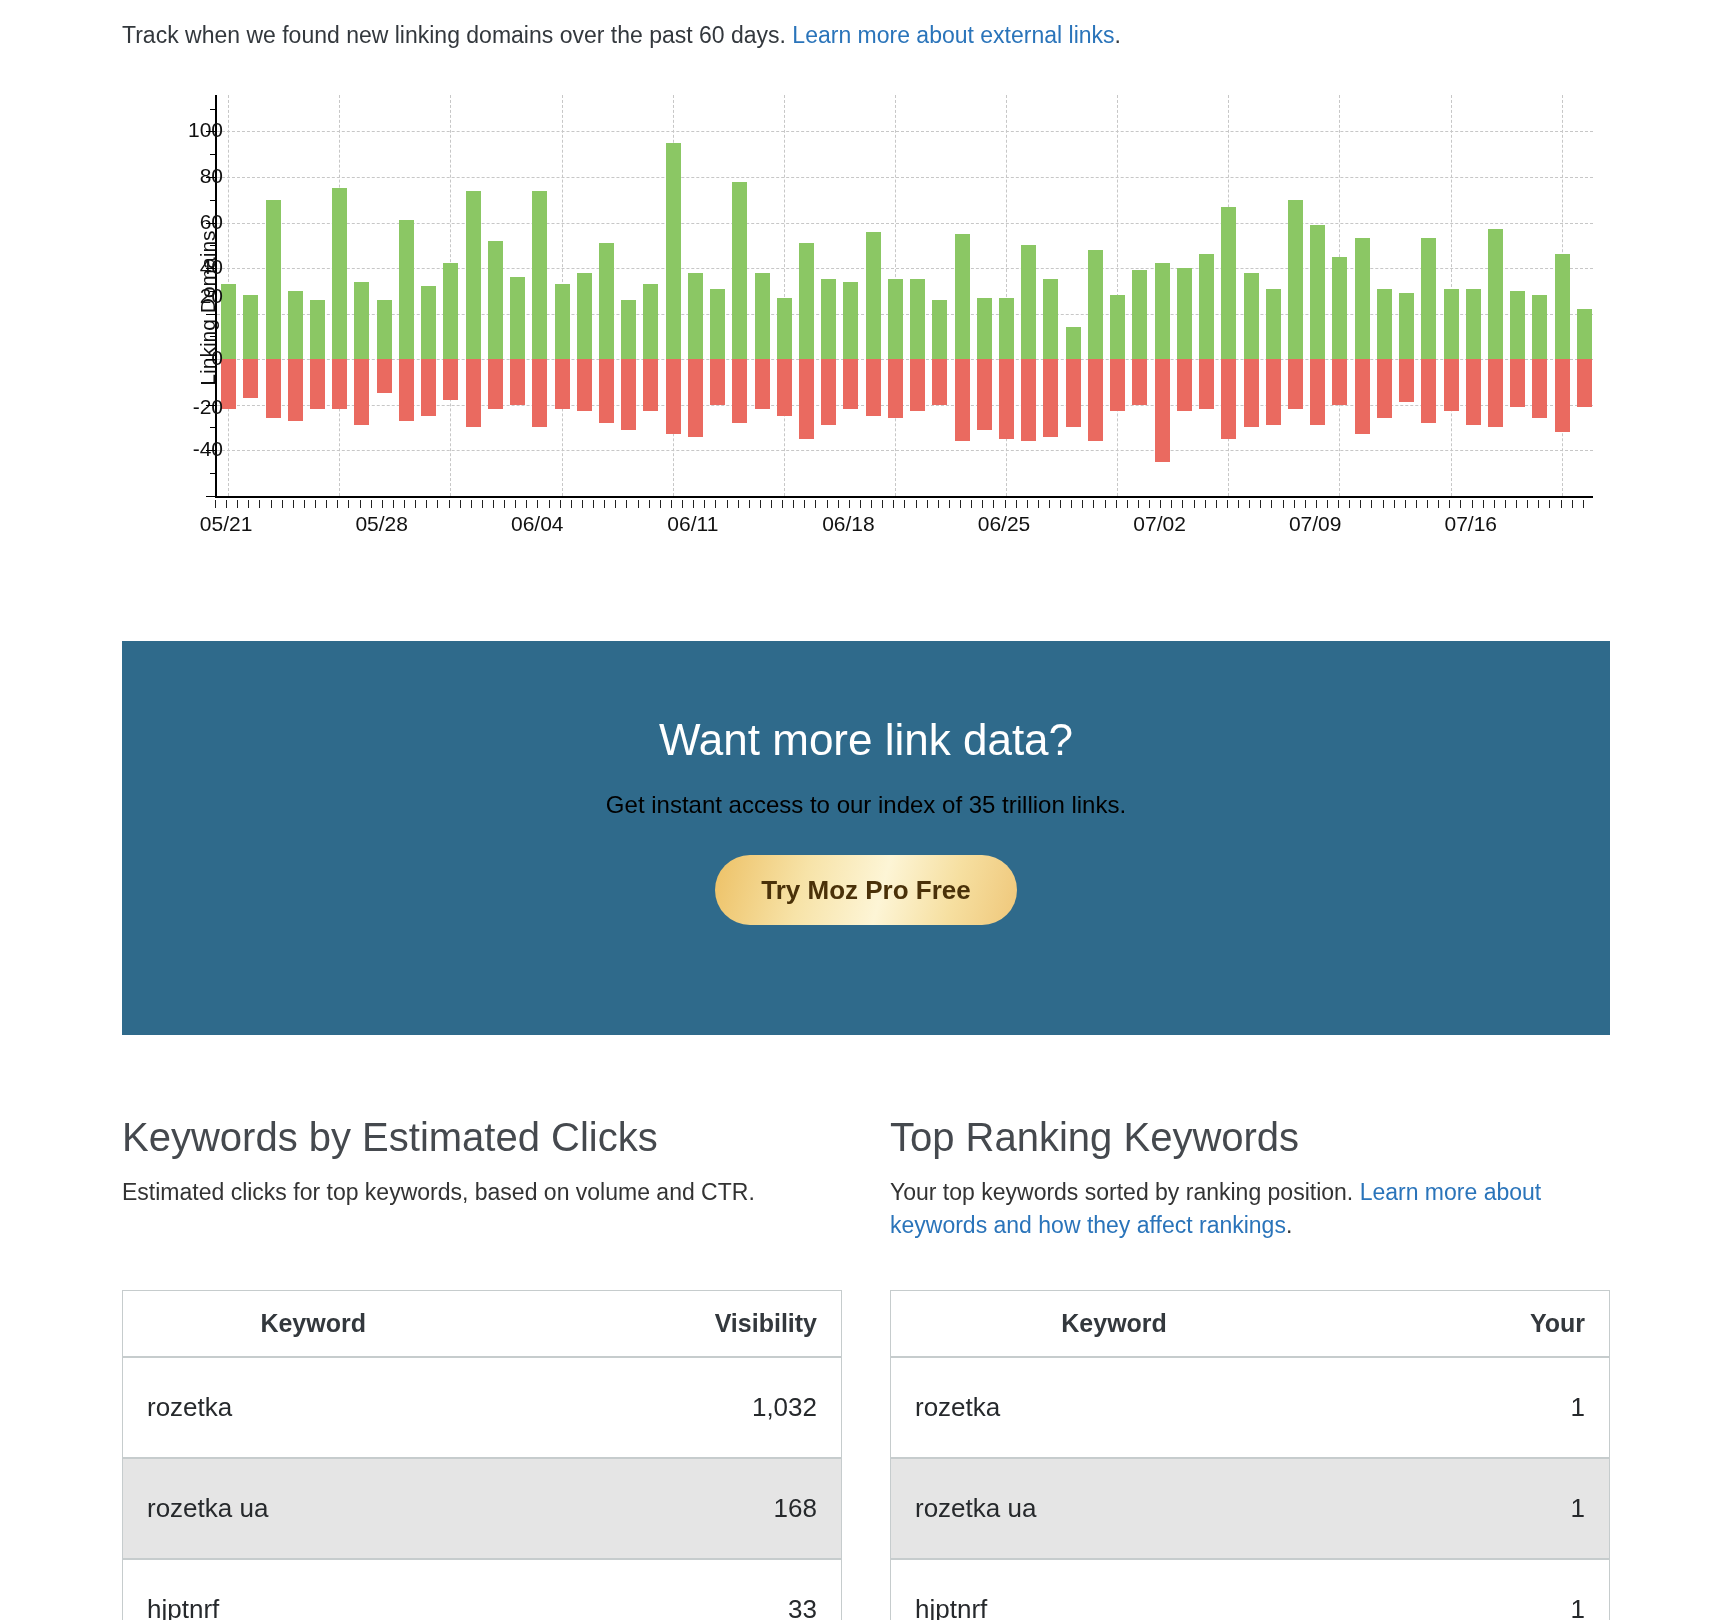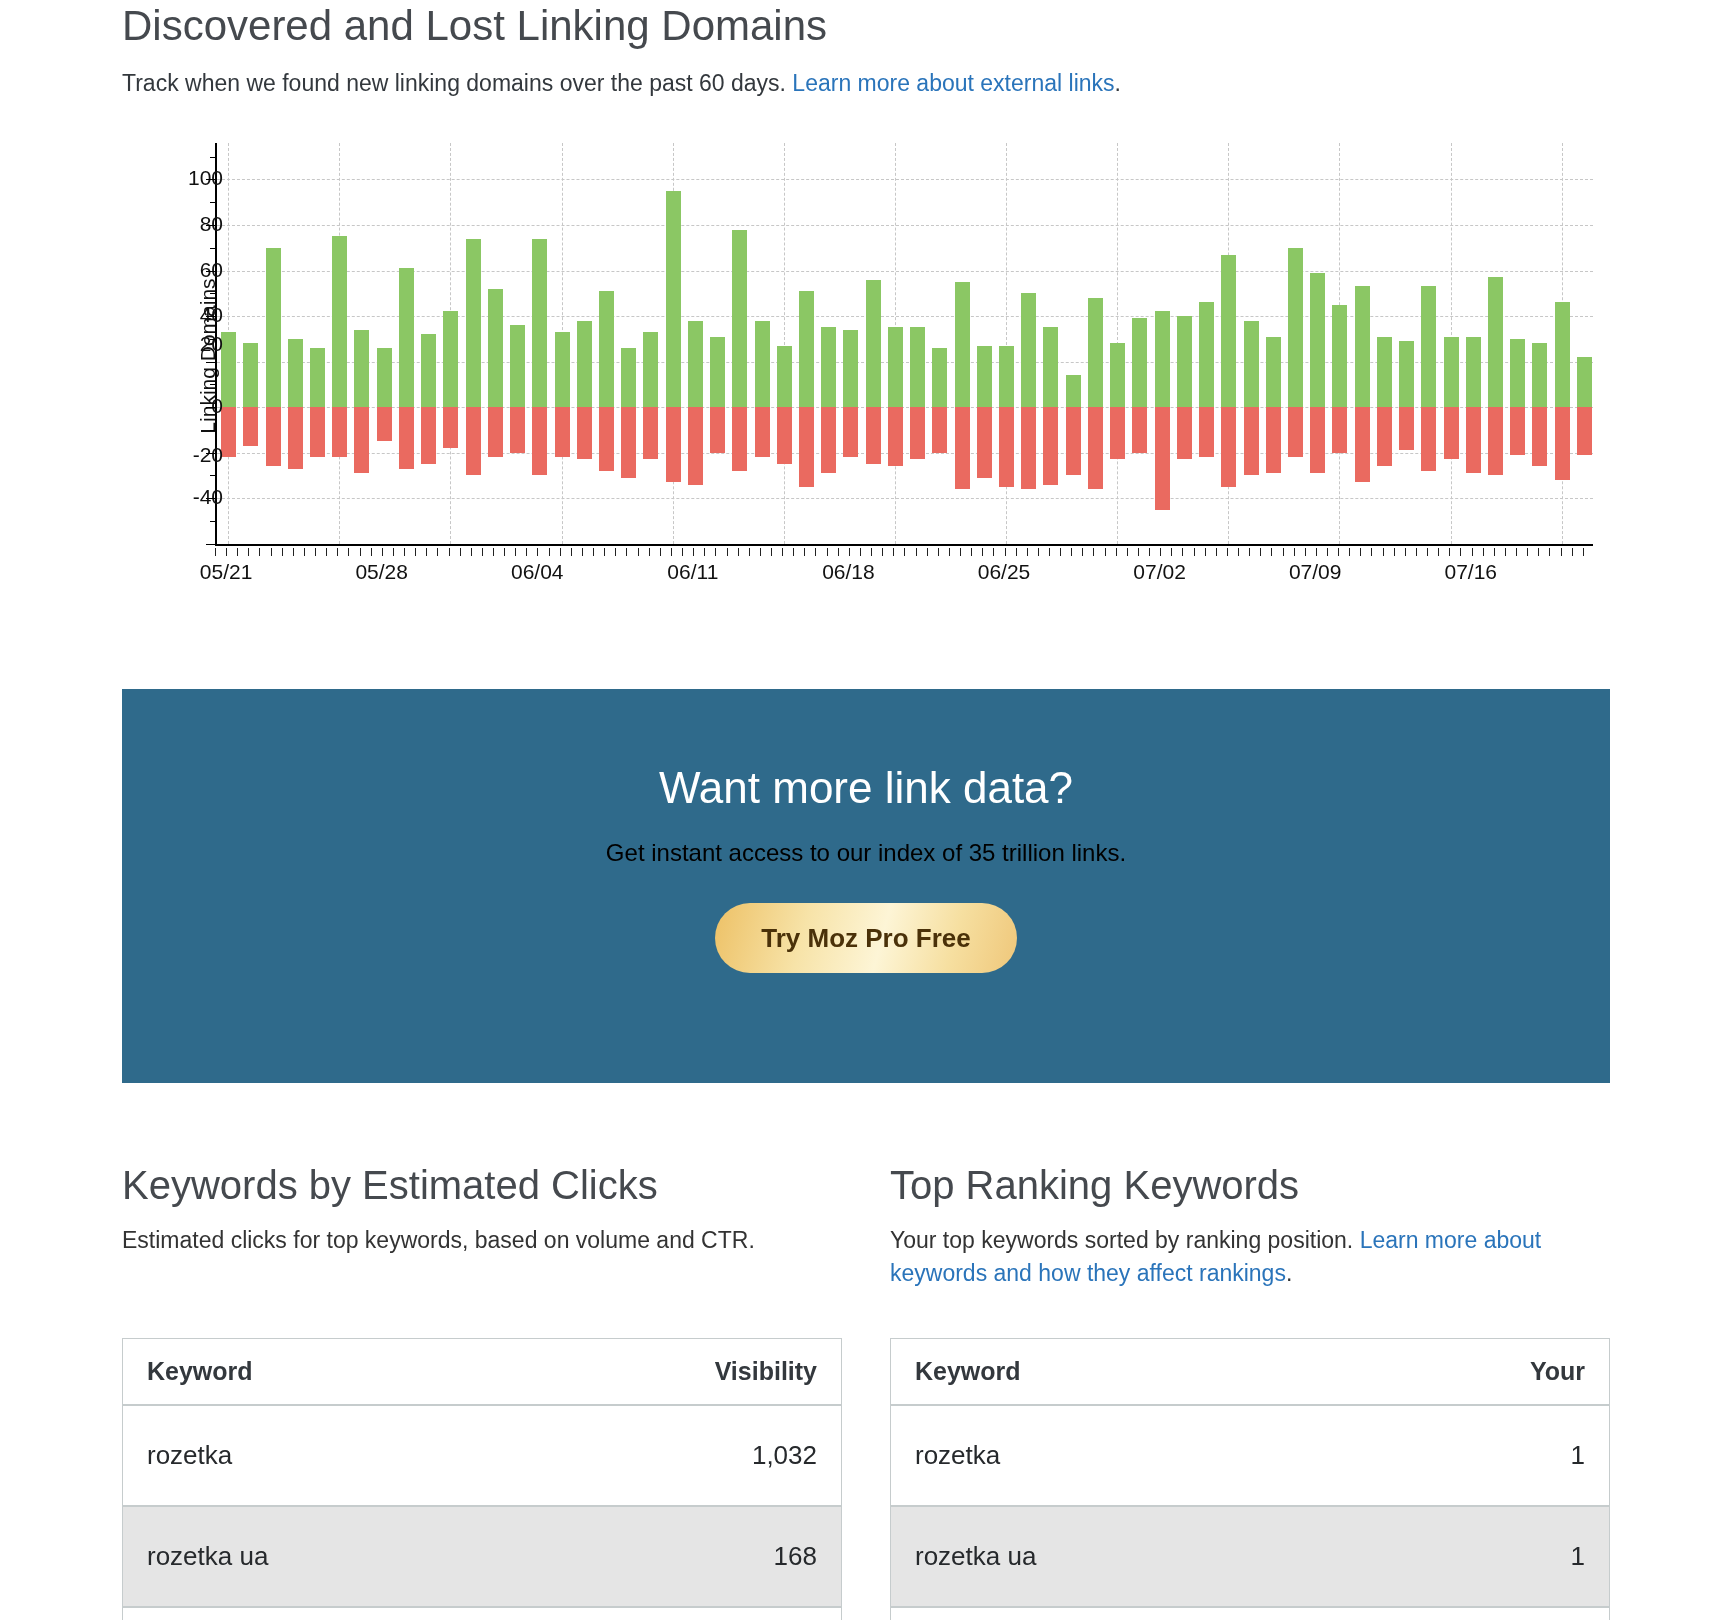--- a/index.html
+++ b/index.html
@@ -63,34 +63,33 @@
   
   .columns { display: flex; margin-top: 80px; gap: 48px; }
   .col { width: 720px; }
   .col h2 { font-size: 40px; font-weight: normal; color: #45494e; }
   .col .col-sub { font-size: 23px; line-height: 1.42; margin-top: 16px; min-height: 96px; }
   table.kw-table {
     width: 100%; border-collapse: collapse; margin-top: 18px;
     border: 1px solid #c6cccd; font-size: 26px; color: #26292c;
   }
   table.kw-table th {
-    text-align: left; font-size: 25px; font-weight: bold; color: #33383d;
+    text-align: center; font-size: 25px; font-weight: bold; color: #33383d;
     padding: 18px 24px; height: 64px; border-bottom: 2px solid #c6cccd;
   }
   table.kw-table td { padding: 34px 24px; height: 68px; border-bottom: 2px solid #c6cccd; }
   table.kw-table th.num, table.kw-table td.num { text-align: right; }
   table.kw-table tr.alt { background: #e5e5e5; }
   tr.partial-row td { height: 18px; padding: 0; border-bottom: none; }
 </style>
 </head>
 <body>
 
 <div class="content">
 
-  <h1 class="page-title">Discovered and Lost Linking Domains</h1>
   <p class="page-subtitle"><span>Track when we found new linking domains over the past 60 days. </span><a class="link">Learn more about external links</a><span>.</span></p>
 
   <div class="chart-wrap">
     <div class="y-axis-title">Linking Domains</div>
     <div class="plot" id="plot">
         <div class="gridline-y" style="top: 355.186px;"></div>
         <div class="gridline-y" style="top: 309.65px;"></div>
         <div class="gridline-y" style="top: 264.113px;"></div>
         <div class="gridline-y" style="top: 218.576px;"></div>
         <div class="gridline-y" style="top: 173.04px;"></div>

